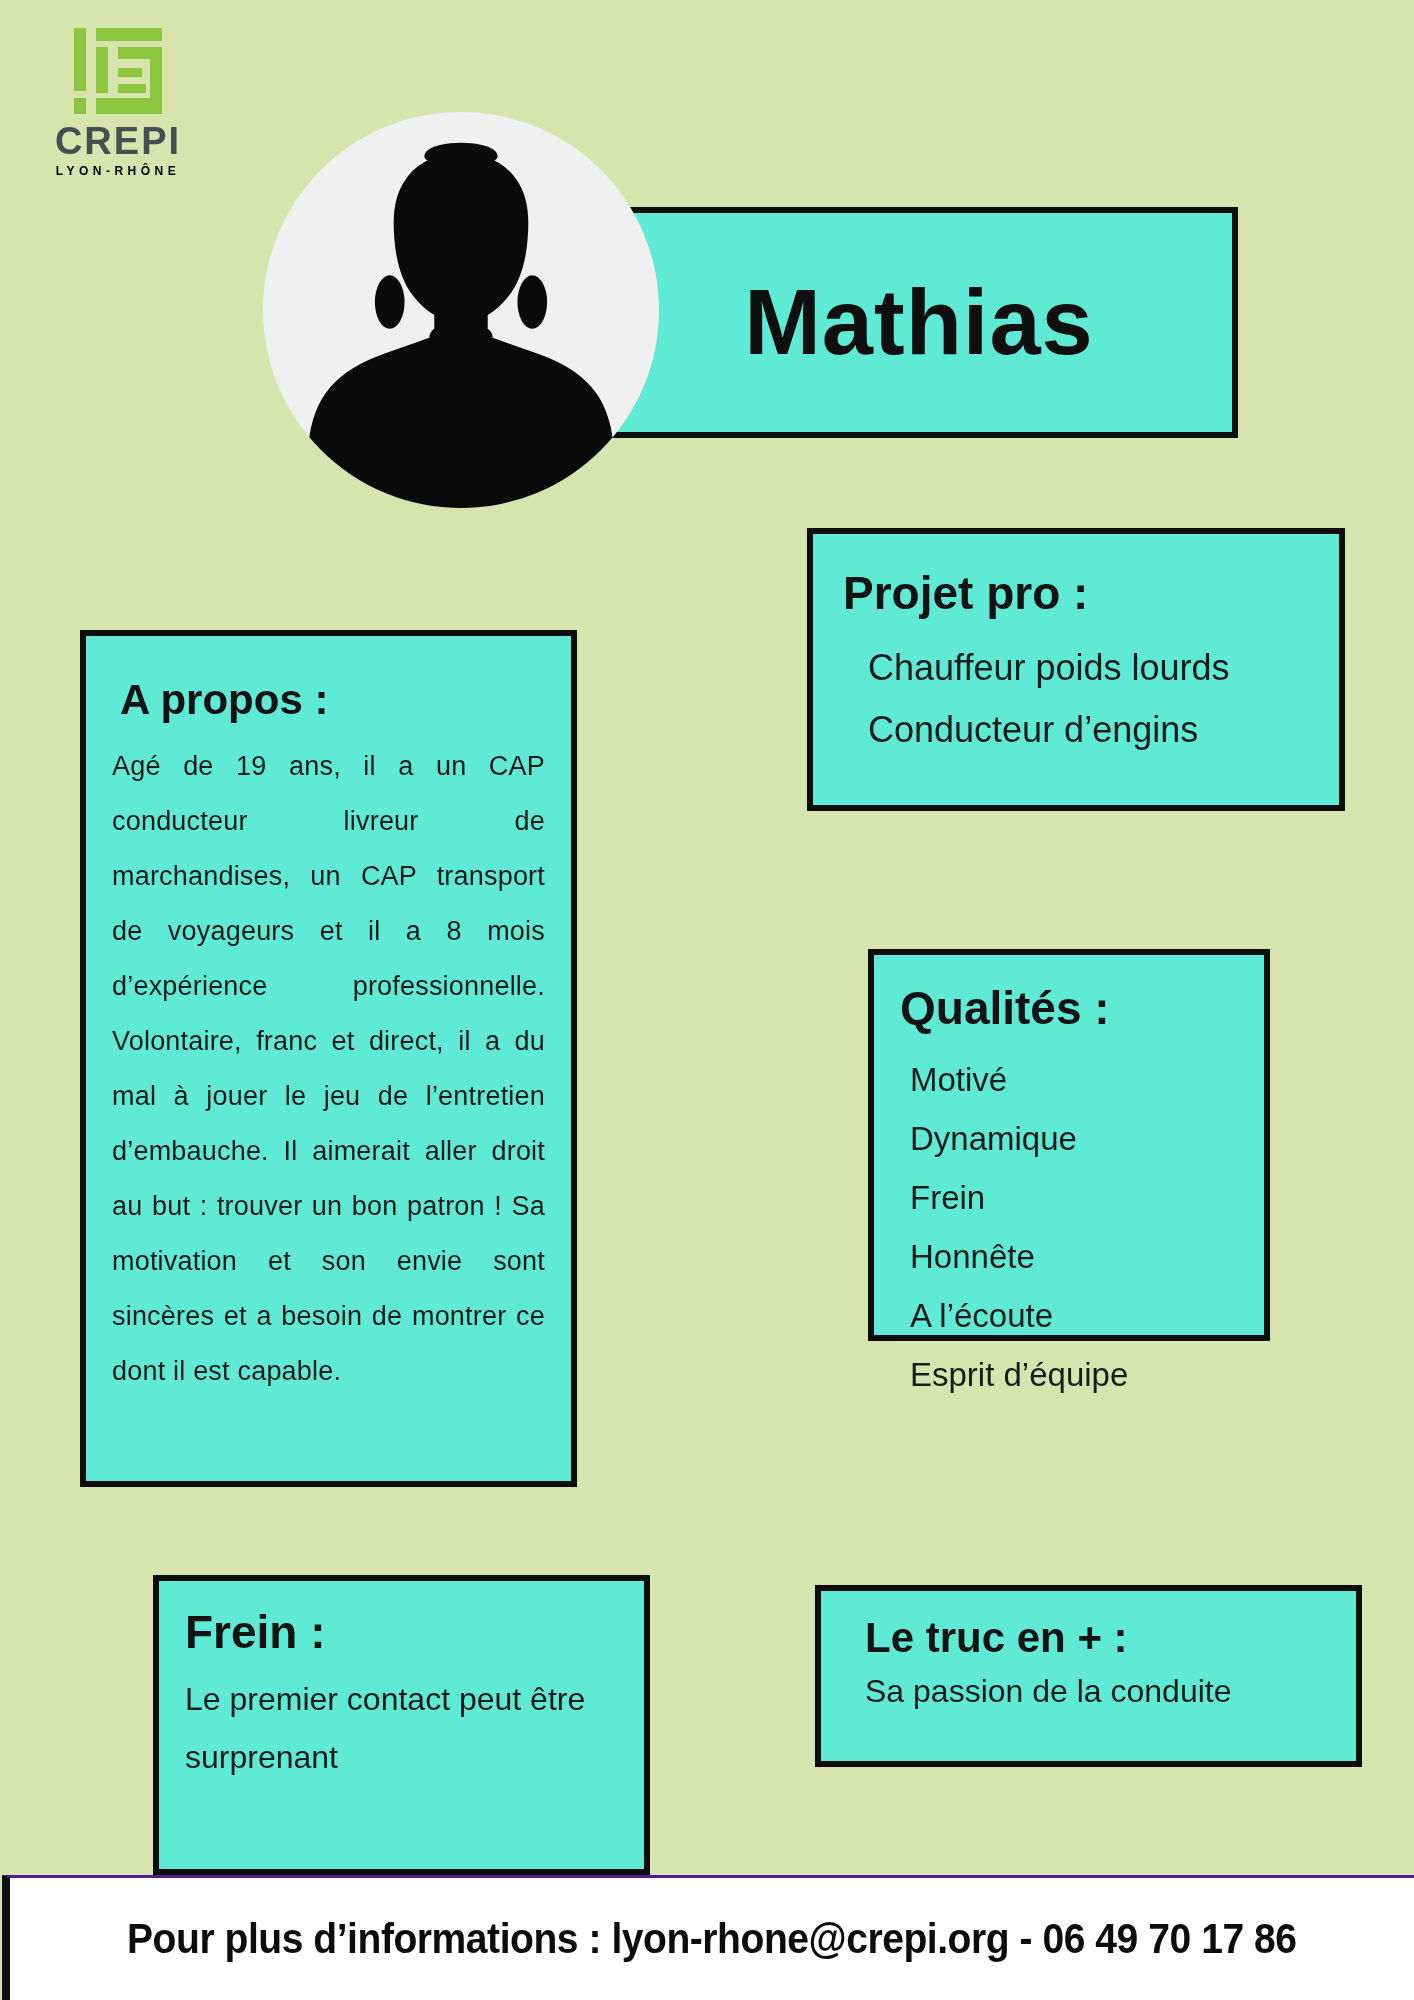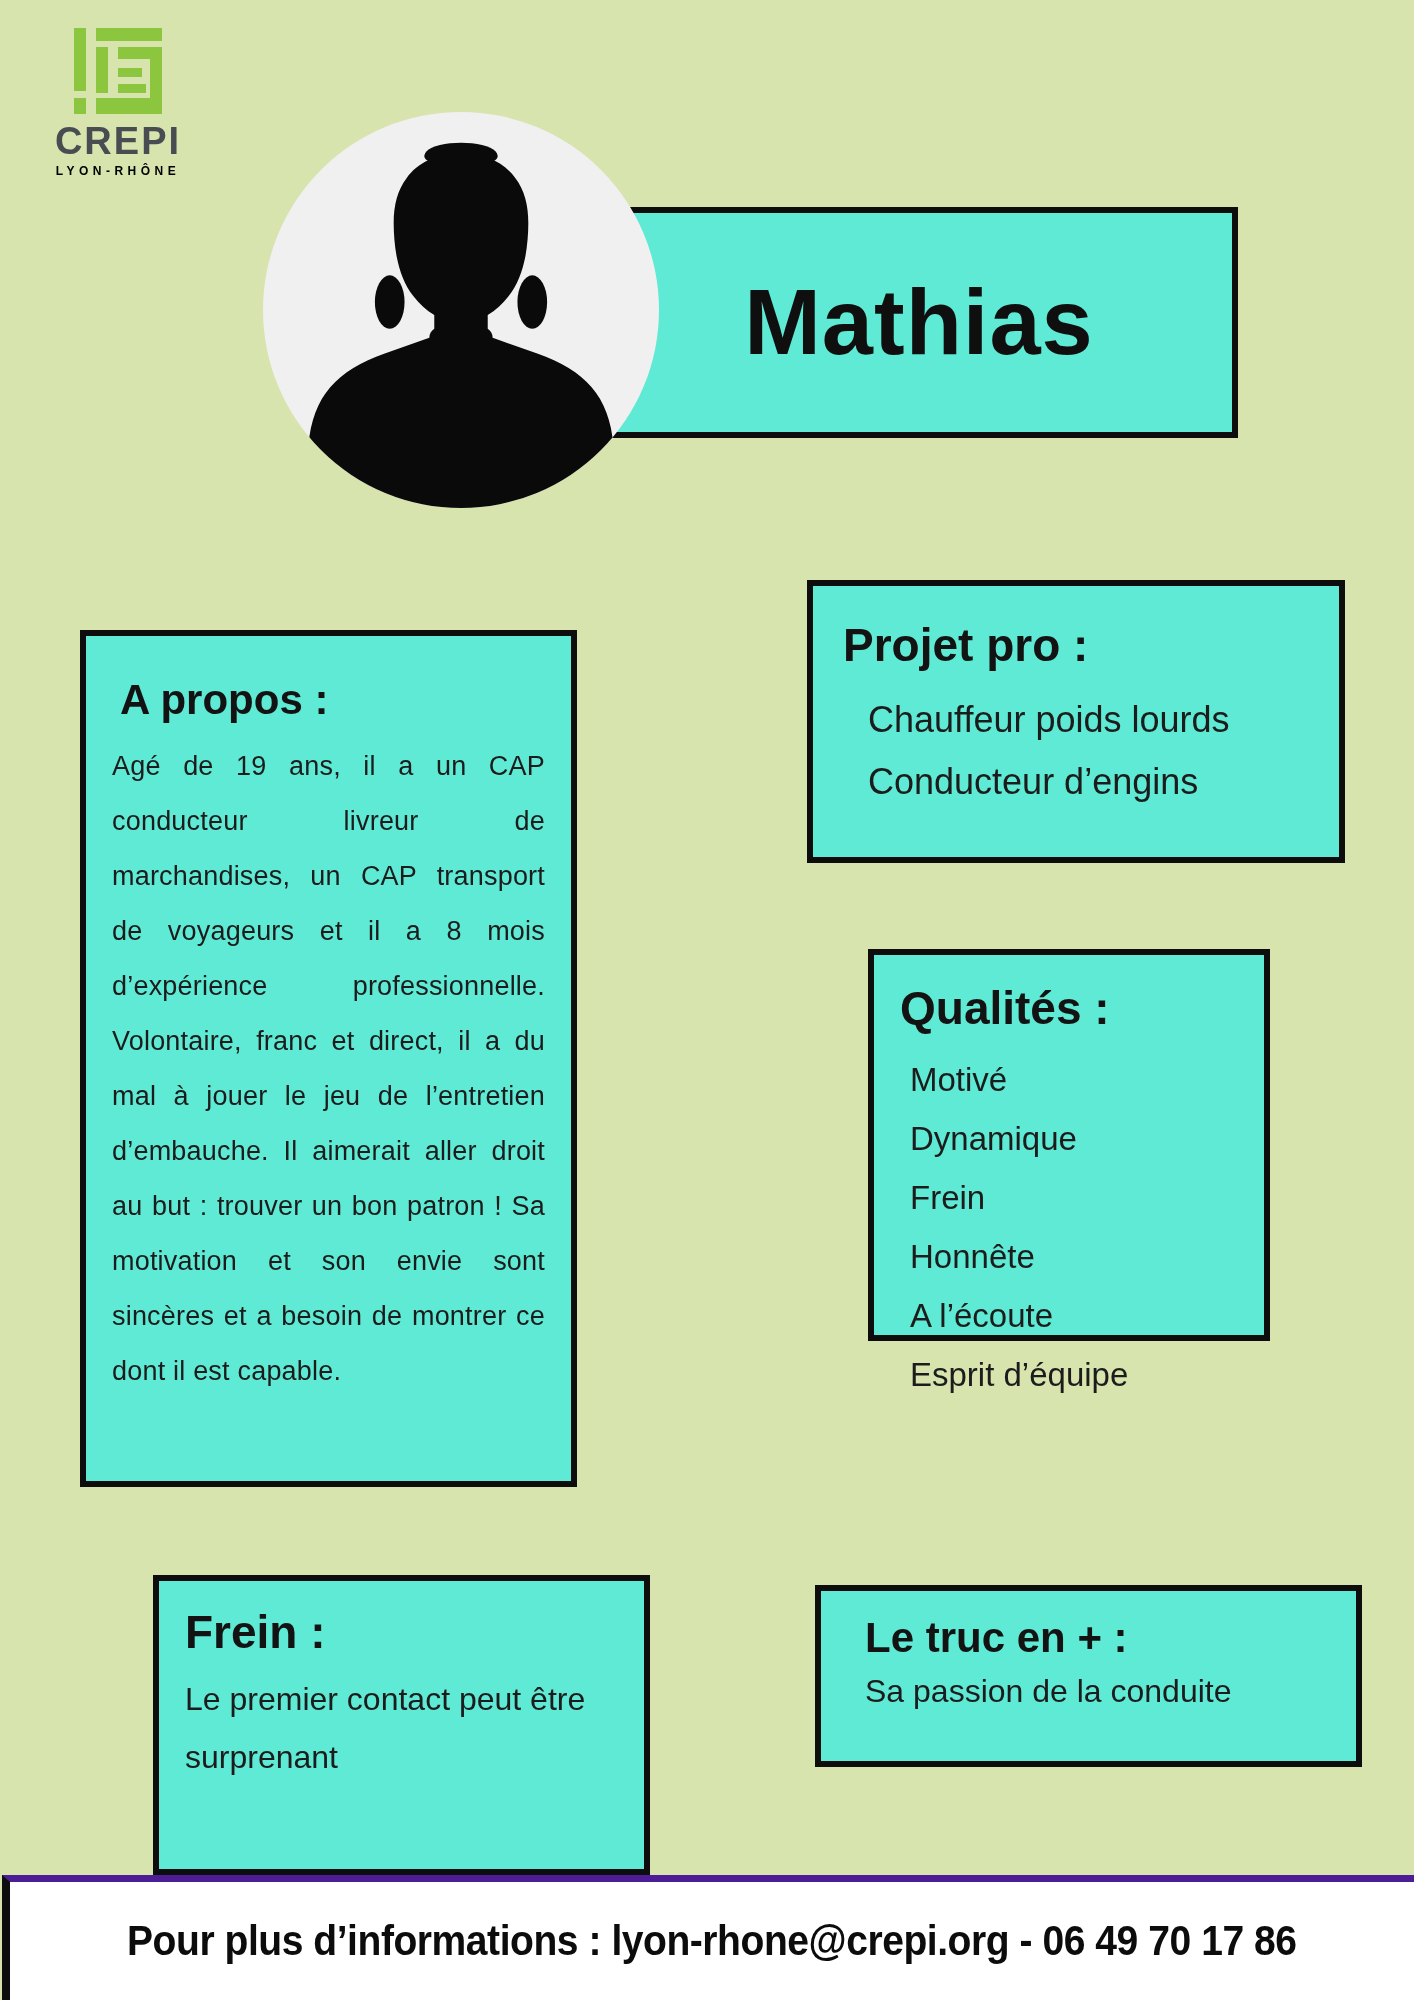--- a/index.html
+++ b/index.html
@@ -25,41 +25,41 @@
     display:flex;align-items:center;justify-content:center;}
   .name-card h1{margin:0;font-size:92px;font-weight:bold;letter-spacing:1px;color:#0f0f0f;}
   
   .about-card{left:80px;top:630px;width:497px;height:857px;padding:41px 26px;}
   .about-card .title{font-size:42px;font-weight:bold;padding-left:8px;line-height:1.1;}
   .about-card .body{
     margin-top:16px;font-size:27px;line-height:55px;text-align:justify;
     color:#1c1c1c;letter-spacing:.2px;
   }
   
-  .project-card{left:807px;top:580px;width:538px;height:283px;padding:34px 30px;}
+  .project-card{left:807px;top:528px;width:538px;height:283px;padding:34px 30px;}
   .project-card .title{font-size:46px;font-weight:bold;line-height:1.1;}
   .project-card .item{font-size:36px;line-height:62px;color:#1c1c1c;}
   .project-card .items{margin-top:18px;margin-left:25px;}
   
   .qualities-card{left:868px;top:949px;width:402px;height:392px;padding:28px 26px;}
   .qualities-card .title{font-size:46px;font-weight:bold;line-height:1.1;}
   .qualities-card .items{margin-top:16px;padding-left:10px;}
   .qualities-card .item{font-size:33px;line-height:59px;color:#1c1c1c;}
   
   .barrier-card{left:153px;top:1575px;width:497px;height:300px;padding:26px 26px;}
   .barrier-card .title{font-size:46px;font-weight:bold;line-height:1.1;}
   .barrier-card .body{margin-top:12px;font-size:32px;line-height:58px;color:#1c1c1c;}
   
   .extra-card{left:815px;top:1585px;width:547px;height:182px;padding:24px 44px;}
   .extra-card .title{font-size:42px;font-weight:bold;line-height:1.1;}
   .extra-card .body{margin-top:12px;font-size:32px;color:#1c1c1c;}
   
   .footer{
     position:absolute;left:2px;right:0;top:1875px;height:125px;
-    background:#ffffff;border-top:7px solid #4c1d95;border-left:8px solid #0d0d0d;
+    background:#ffffff;border-top:3px solid #4c1d95;border-left:8px solid #0d0d0d;
     box-sizing:border-box;display:flex;align-items:center;justify-content:center;
   }
   .footer .text{
     font-size:42px;font-weight:bold;letter-spacing:-.5px;white-space:nowrap;
     transform:scaleX(.93);color:#0c0c0c;
   }
 </style>
 </head>
 <body>
 

